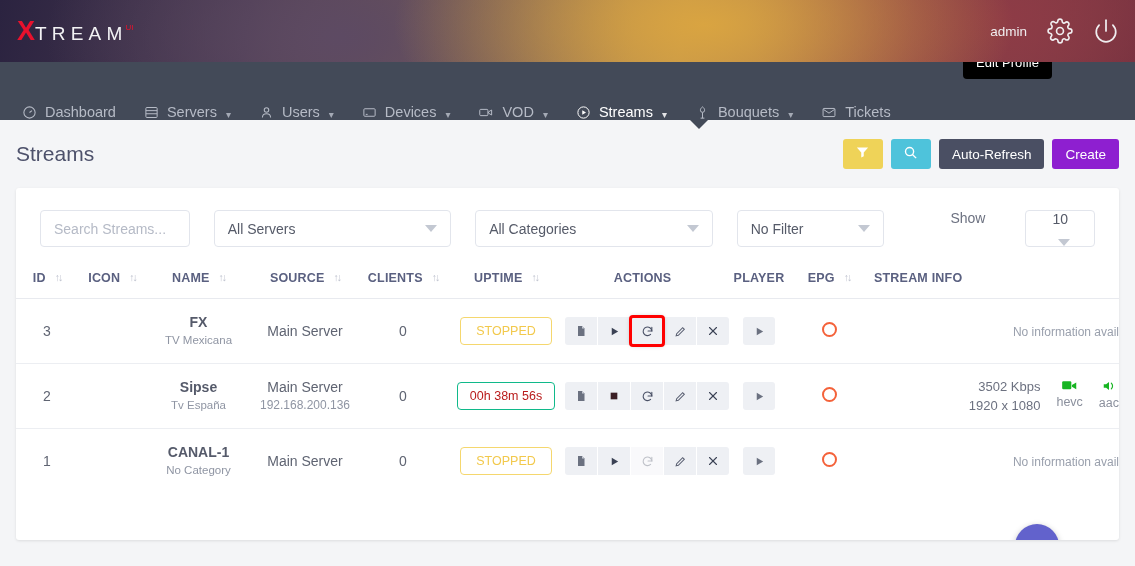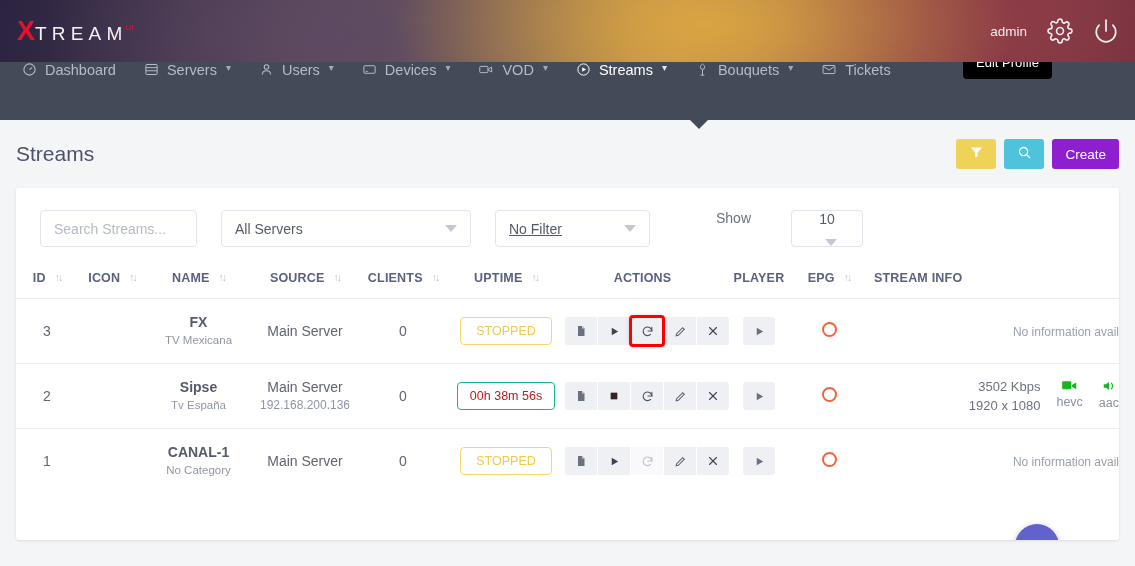--- a/index.html
+++ b/index.html
@@ -72,21 +72,21 @@
     position: relative;
     height: 58px;
     background: #434a58;
     display: flex;
     align-items: center;
     padding-left: 8px;
     z-index: 20;
   }
   .nav-item {
     display: flex;
-    align-items: flex-start;
+    align-items: flex-end;
     gap: 8px;
     padding: 0 14px;
     height: 58px;
     color: #b6bbc6;
     font-size: 14.5px;
     cursor: pointer;
     white-space: nowrap;
   }
   .nav-item.active { color: #ffffff; }
   .nav-item .caret {
@@ -187,21 +187,21 @@
     padding: 0 13px;
     font-size: 14px;
     color: #555a68;
     background: #fff;
     cursor: pointer;
   }
   .field.search { width: 157px; color: #b5bac6; cursor: text; }
   .field.sel { justify-content: space-between; }
   .w-servers { width: 250px; }
   .w-cats { width: 250px; }
-  .w-nofilter { width: 155px; text-decoration: underline; }
+  .w-nofilter { width: 155px; }
   .w-show { width: 72px; flex-direction: column; }
   .sel-caret {
     width: 0; height: 0;
     border-left: 6px solid transparent;
     border-right: 6px solid transparent;
     border-top: 7px solid #c3c8d2;
     margin-left: 8px;
   }
   .show-label {
     font-size: 14px;
@@ -457,34 +457,39 @@
 
     <button class="tb-btn tb-icon" style="background:#4ec3db">
       <span>
         <svg width="15" height="15" viewBox="0 0 24 24" fill="none" stroke="#ffffff" stroke-width="2.2">
           <circle cx="10.5" cy="10.5" r="6.5"></circle>
             <line x1="15.5" y1="15.5" x2="21" y2="21"></line>
         </svg>
       </span>
     </button>
 
+    <button class="tb-btn" style="background:#4a4f63">Auto-Refresh</button>
     <button class="tb-btn" style="background:#8e1fd0">Create</button>
   </div>
 </div>
 
 <div class="card">
 
   <div class="filters">
     <div class="field search">Search Streams...</div>
 
     <div class="field sel w-servers">
       <span>All Servers</span>
       <span class="sel-caret"></span>
     </div>
 
+    <div class="field sel w-cats">
+      <span>All Categories</span>
+      <span class="sel-caret"></span>
+    </div>
 
     <div class="field sel w-nofilter">
       <span>No Filter</span>
       <span class="sel-caret"></span>
     </div>
 
     <span class="show-label">Show</span>
 
     <div class="field sel w-show">
       <span>10</span>

